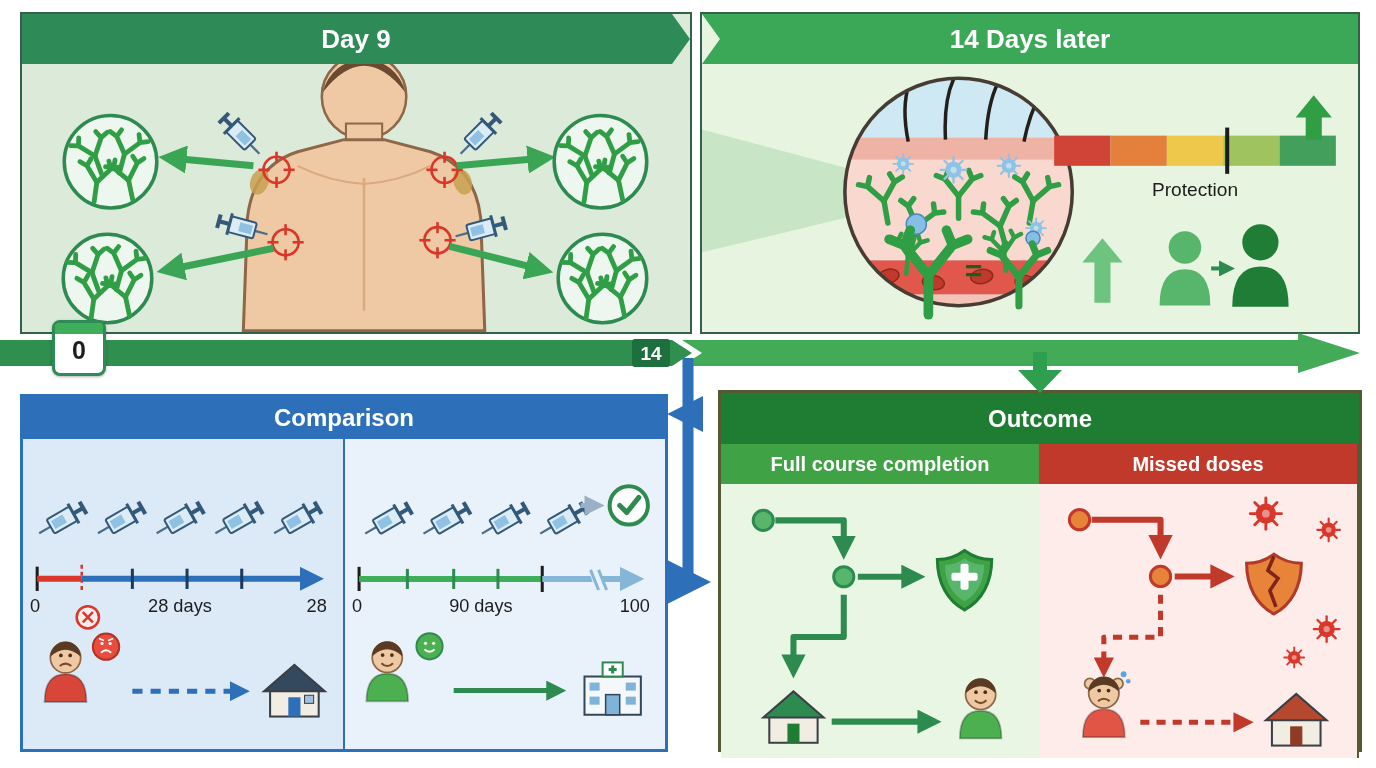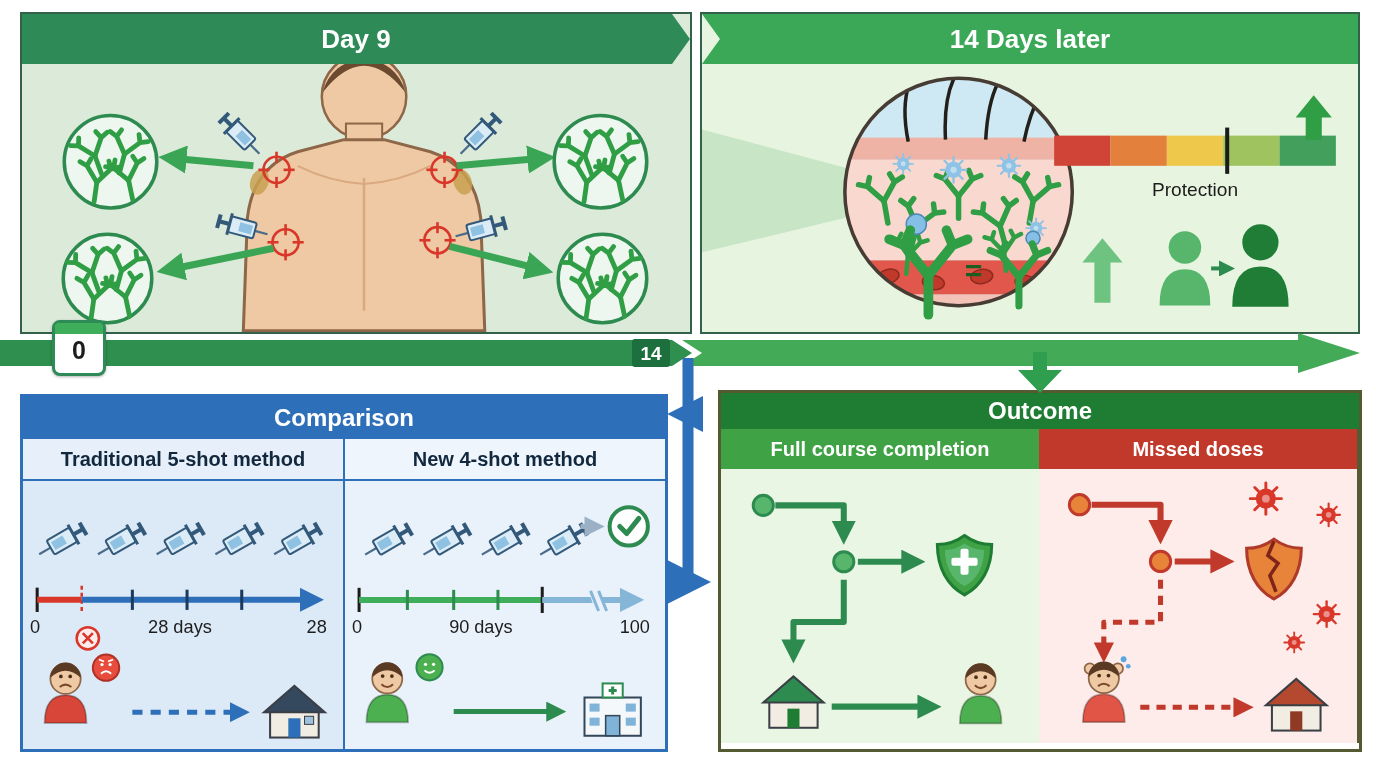--- a/index.html
+++ b/index.html
@@ -21,21 +21,21 @@
   #band{position:absolute;left:0;top:330px;width:1376px;height:46px;z-index:1}
   #calendar{position:absolute;left:52px;top:320px;width:48px;height:50px;background:#fff;
      border:3px solid #2e8b57;border-radius:8px;z-index:3;box-shadow:0 1px 3px rgba(0,0,0,.3)}
   #calendar .cal-top{height:11px;background:#3fae5a;border-radius:4px 4px 0 0}
   #calendar .cal-num{text-align:center;font-size:25px;font-weight:bold;color:#1d1d1d;line-height:33px}
   #connectors{position:absolute;inset:0;pointer-events:none;z-index:2}
   
   #p-comp{left:20px;top:394px;width:642px;height:352px;border:3px solid #2d6fb8;background:#fef9c3}
   #p-comp .hdr{height:42px;background:#2d6fb8;font-size:24px}
   #p-out{left:718px;top:390px;width:638px;height:356px;border:3px solid #565a33;background:#fff}
-  #p-out .hdr{height:36px;background:#1e7d33;font-size:24px}
+  #p-out .hdr{height:51px;background:#1e7d33;font-size:24px}
   .cols{display:flex;height:calc(100% - 42px)}
   .col{flex:1;display:flex;flex-direction:column;min-width:0}
   .subhdr{height:40px;flex:0 0 40px;display:flex;align-items:center;justify-content:center;
      font-weight:bold;font-size:20px}
   .content{flex:1;position:relative}
   .content svg{position:absolute;inset:0;width:100%;height:100%}
   #p-comp .col-l{border-right:2px solid #2d6fb8}
   #p-comp .subhdr{color:#12283e;background:#e7f0fa;border-bottom:2px solid #2d6fb8}
   #p-comp .col-r .subhdr{background:#eef5fc}
   #p-comp .col-l .content{background:#dce9f7}
@@ -278,21 +278,20 @@
   <div class="cal-top"></div>
   <div class="cal-num">0</div>
 </div>
 
 <div class="panel" id="p-comp">
   <div class="hdr">
     <span>Comparison</span>
   </div>
   <div class="cols">
     <div class="col col-l">
-      <div class="subhdr">Traditional 5-shot method</div>
       <div class="content">
         <svg viewBox="0 0 316 264">
           <g>
             <use href="#syr" transform="translate(16,72) rotate(-30)"></use>
             <use href="#syr" transform="translate(74,72) rotate(-30)"></use>
             <use href="#syr" transform="translate(132,72) rotate(-30)"></use>
             <use href="#syr" transform="translate(190,72) rotate(-30)"></use>
             <use href="#syr" transform="translate(248,72) rotate(-30)"></use>
           </g>
           <g>
@@ -327,21 +326,20 @@
           <line x1="108" y1="228" x2="218" y2="228" stroke="#2d6fb8" stroke-width="5" stroke-dasharray="10,8" marker-end="url(#mBlue)"></line>
           <g transform="translate(268,226)">
             <use href="#houseBase" color="#34495e"></use>
             <rect x="-6" y="8" width="12" height="19" fill="#2d6fb8"></rect>
             <rect x="10" y="6" width="9" height="8" fill="#9fc0df" stroke="#3a3f46" stroke-width="1"></rect>
           </g>
         </svg>
       </div>
     </div>
     <div class="col col-r">
-      <div class="subhdr">New 4-shot method</div>
       <div class="content">
         <svg viewBox="0 0 318 264">
           <g>
             <use href="#syr" transform="translate(20,72) rotate(-30)"></use>
             <use href="#syr" transform="translate(78,72) rotate(-30)"></use>
             <use href="#syr" transform="translate(136,72) rotate(-30)"></use>
             <use href="#syr" transform="translate(194,72) rotate(-30)"></use>
           </g>
           <line x1="234" y1="44" x2="252" y2="44" stroke="#9ab0c4" stroke-width="5" marker-end="url(#mGray)"></line>
           <g transform="translate(282,44)">

